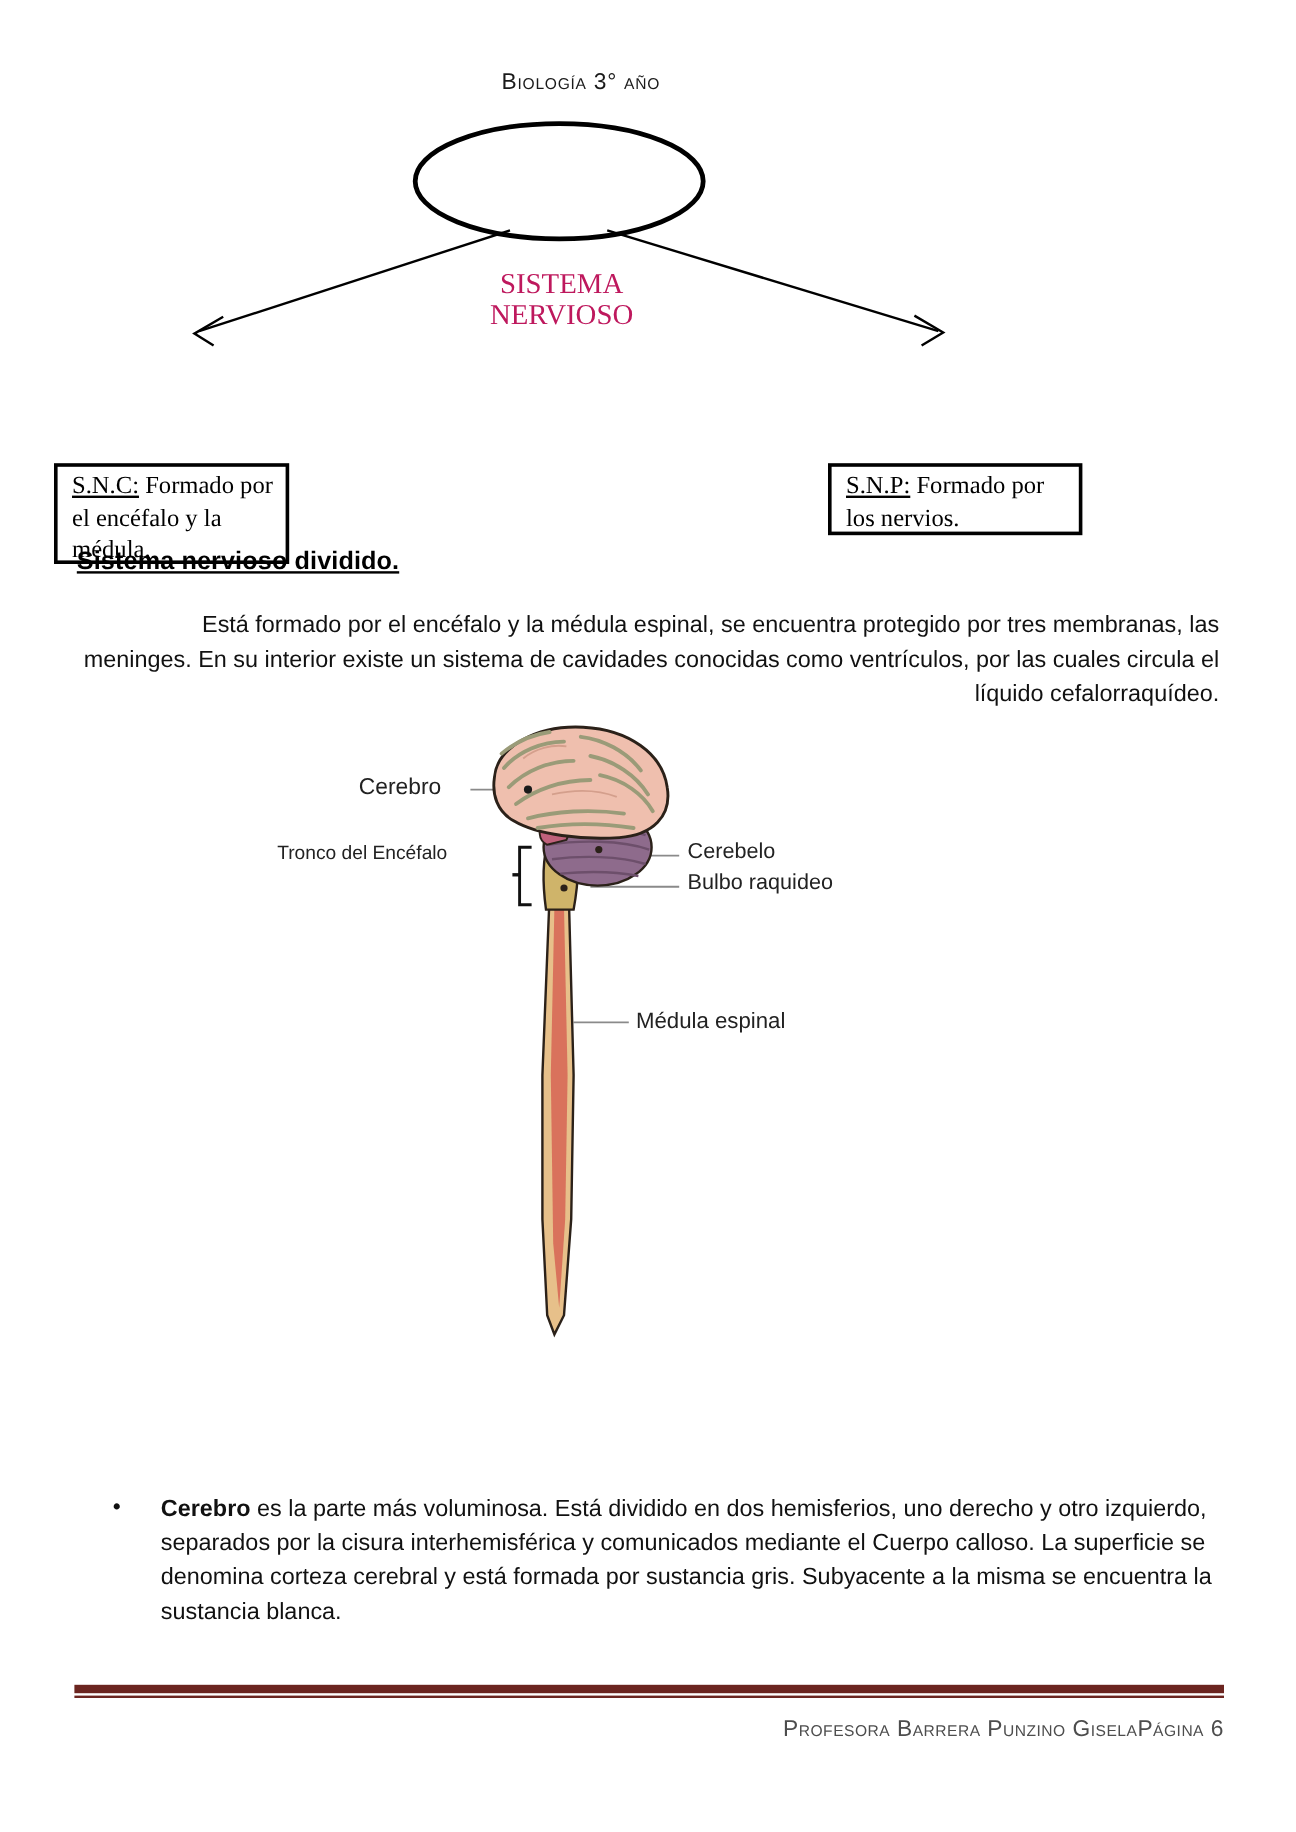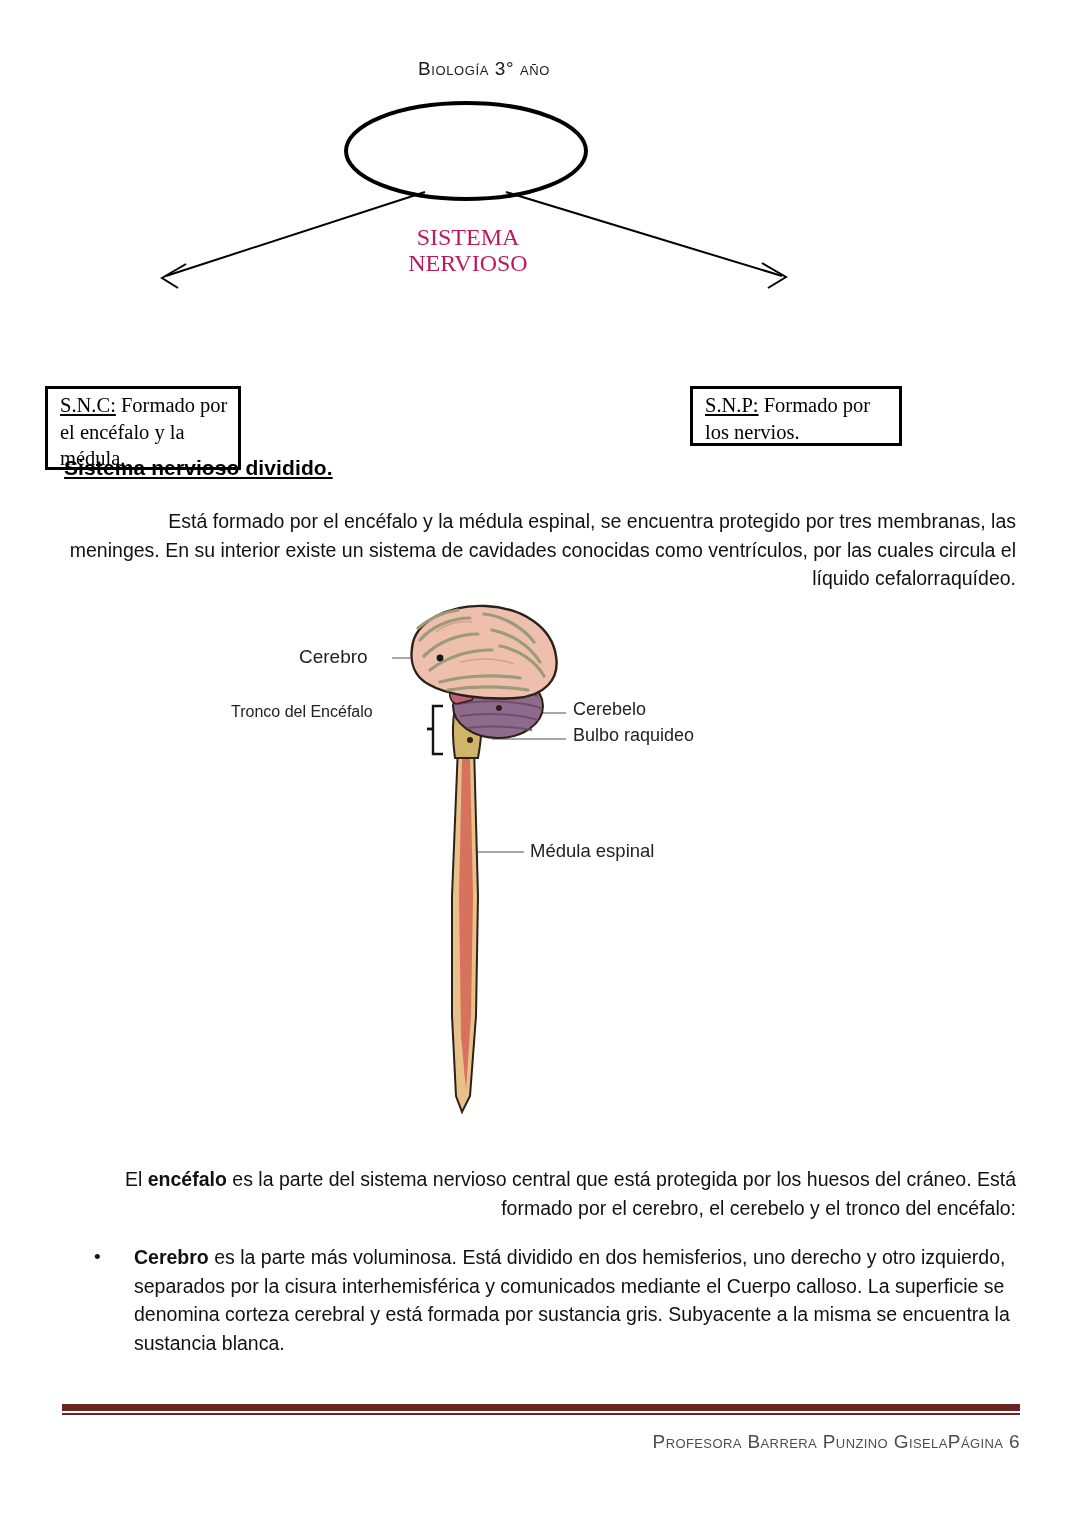--- a/index.html
+++ b/index.html
@@ -292,23 +292,20 @@
       </g>
     </svg>
 
     <div class="fig-label" id="label-cerebro">Cerebro</div>
     <div class="fig-label" id="label-tronco">Tronco del Encéfalo</div>
     <div class="fig-label" id="label-cerebelo">Cerebelo</div>
     <div class="fig-label" id="label-bulbo">Bulbo raquideo</div>
     <div class="fig-label" id="label-medula">Médula espinal</div>
   </div>
 
-  <div class="body-par" id="par-encefalo">
-    <span>El </span><b>encéfalo</b><span> es la parte del sistema nervioso central que está protegida por los huesos del cráneo. Está formado por el cerebro, el cerebelo y el tronco del encéfalo:</span>
-  </div>
 
   <ul class="bullet-list">
     <li>
       <span class="bullet-dot">•</span><b>Cerebro</b><span> es la parte más voluminosa. Está dividido en dos hemisferios, uno derecho y otro izquierdo, separados por la cisura interhemisférica y comunicados mediante el Cuerpo calloso. La superficie se denomina corteza cerebral y está formada por sustancia gris. Subyacente a la misma se encuentra la sustancia blanca.</span>
     </li>
   </ul>
 
   <div class="footer">
     <div class="footer-rule-thick"></div>
     <div class="footer-rule-thin"></div>

